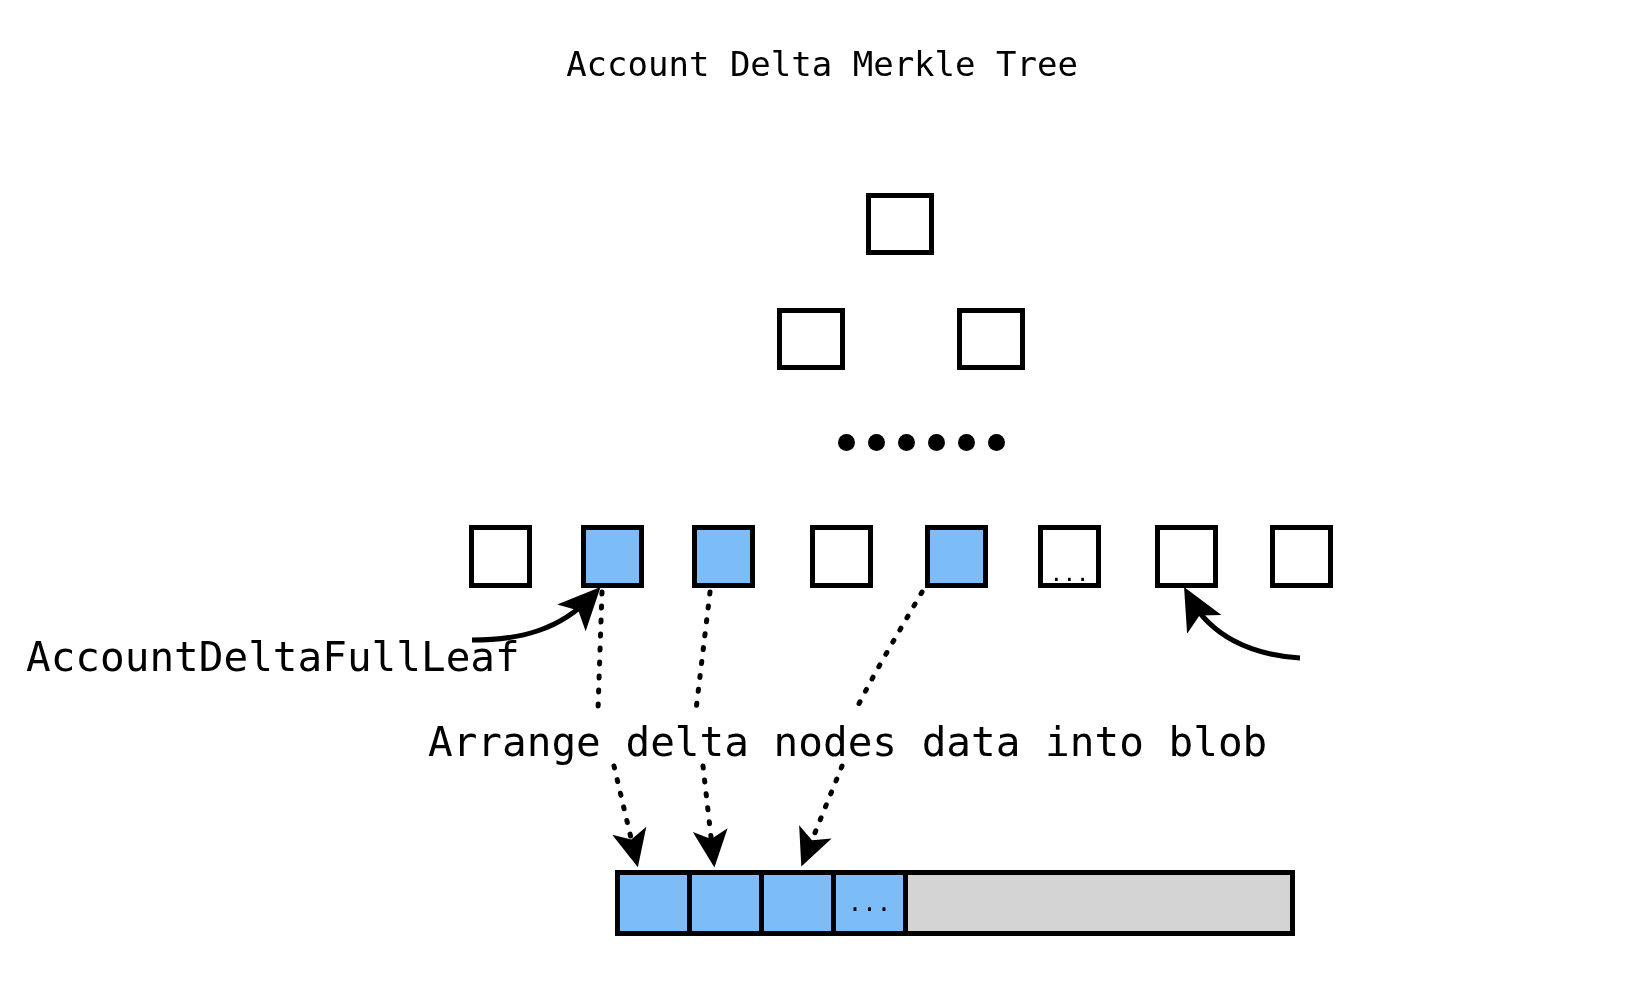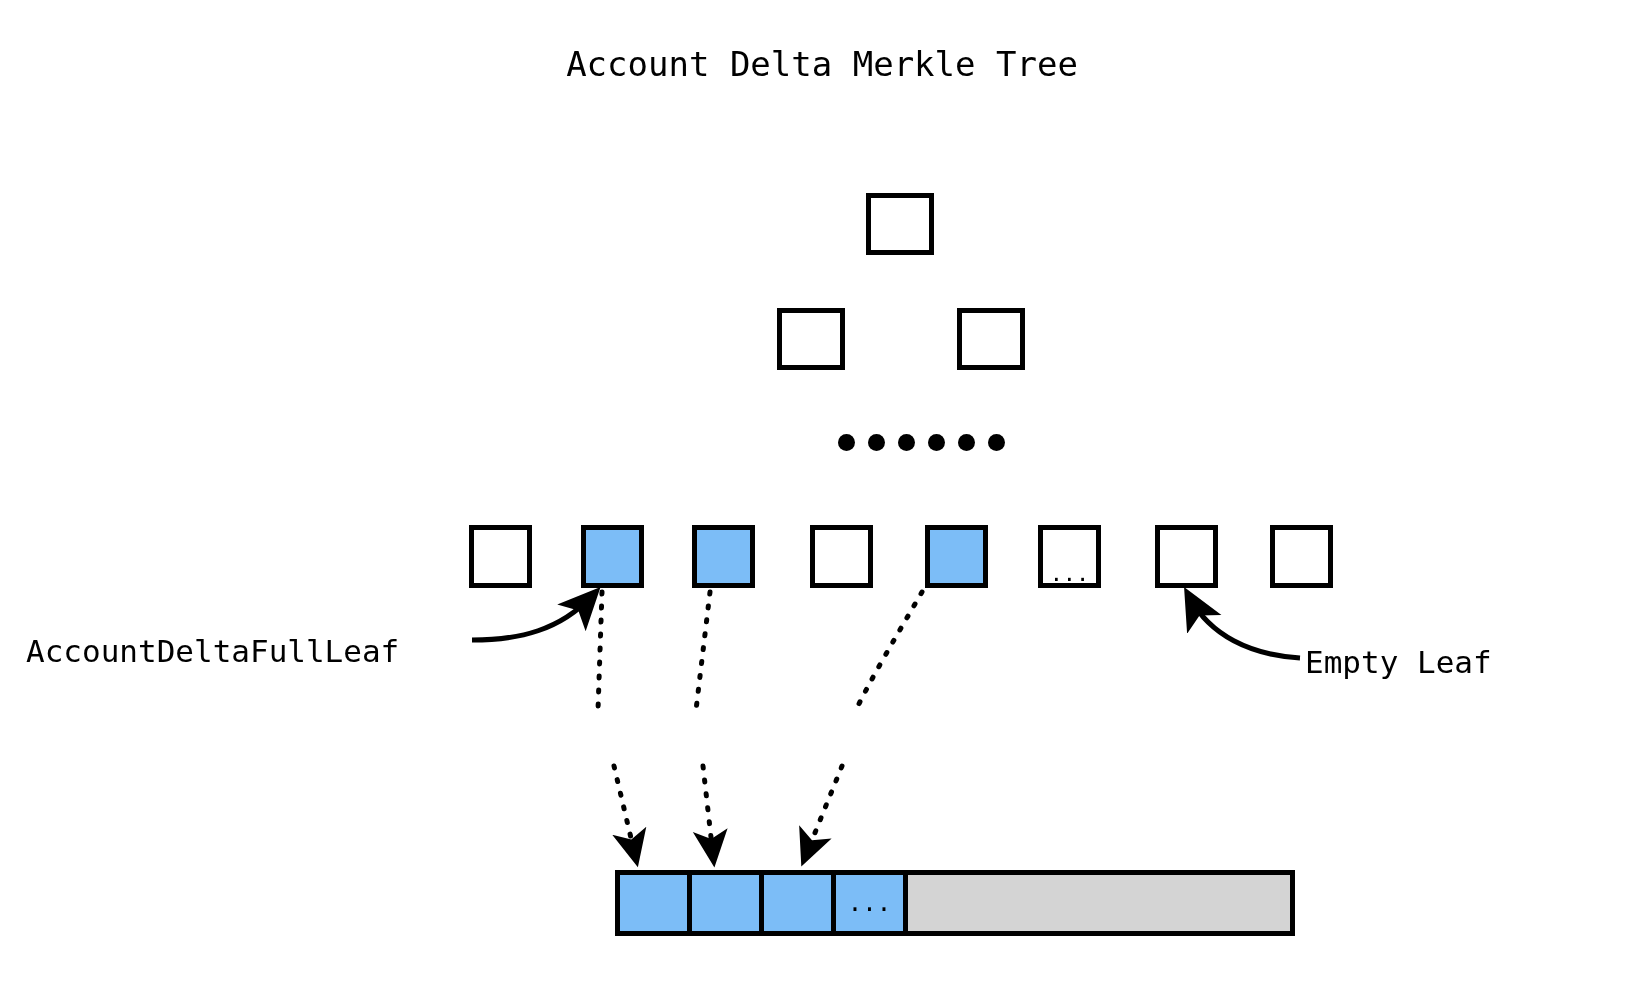--- a/index.html
+++ b/index.html
@@ -53,21 +53,21 @@
     align-items: center;
   }
   .dot {
     width: 17px;
     height: 17px;
     border-radius: 50%;
     background: #000000;
   }
   .anno {
     position: absolute;
-    font-size: 31px;
+    font-size: 41px;
     color: #000000;
     white-space: nowrap;
     font-family: "DejaVu Sans Mono", monospace;
   }
   .blob-wrap {
     position: absolute;
     box-sizing: border-box;
     border: 5px solid #000000;
     background: #d4d4d4;
     display: flex;
@@ -137,22 +137,22 @@
   <div class="node" style="left:1038px; top:525px; width:63px; height:63px;">
     <span class="inner-label">...</span>
   </div>
 
   <div class="node" style="left:1155px; top:525px; width:63px; height:63px;"></div>
 
   <div class="node" style="left:1270px; top:525px; width:63px; height:63px;"></div>
 
   <div class="anno" style="left:26px; top:633px;">AccountDeltaFullLeaf</div>
 
-  <div class="anno" style="left:1305px; top:644px;">Empty Leaf</div>
 
+  <div class="anno" style="left:428px; top:718px;">Arrange delta nodes data into blob</div>
 
   <div class="blob-wrap" style="left:615px; top:870px; width:680px; height:66px;">
     <div class="blob-seg" style="width:72px;">
         <span></span>
       </div>
     <div class="blob-seg" style="width:72px;">
         <span></span>
       </div>
     <div class="blob-seg" style="width:72px;">
         <span></span>

